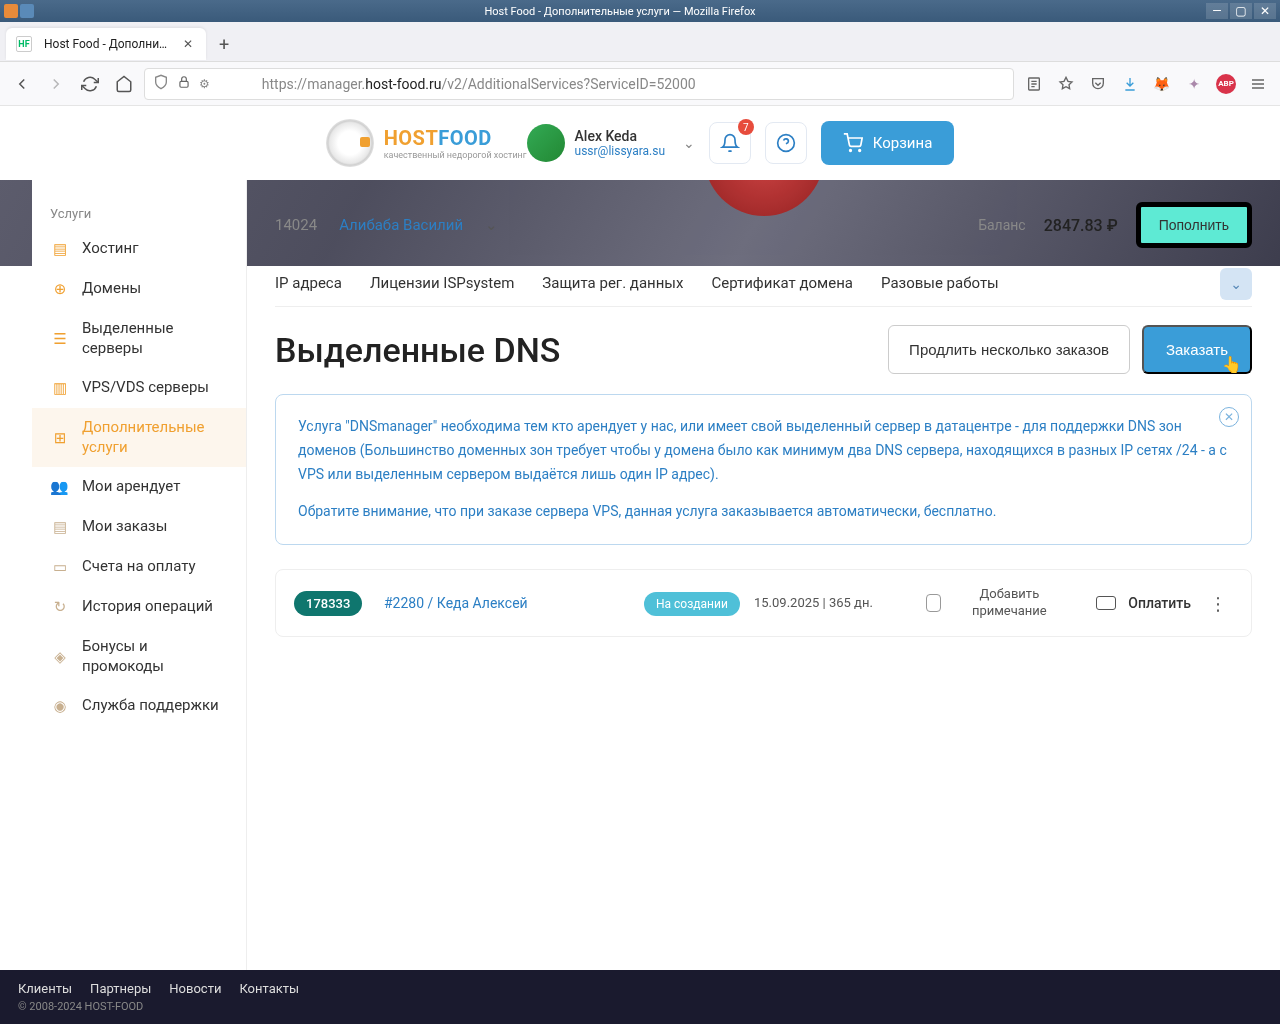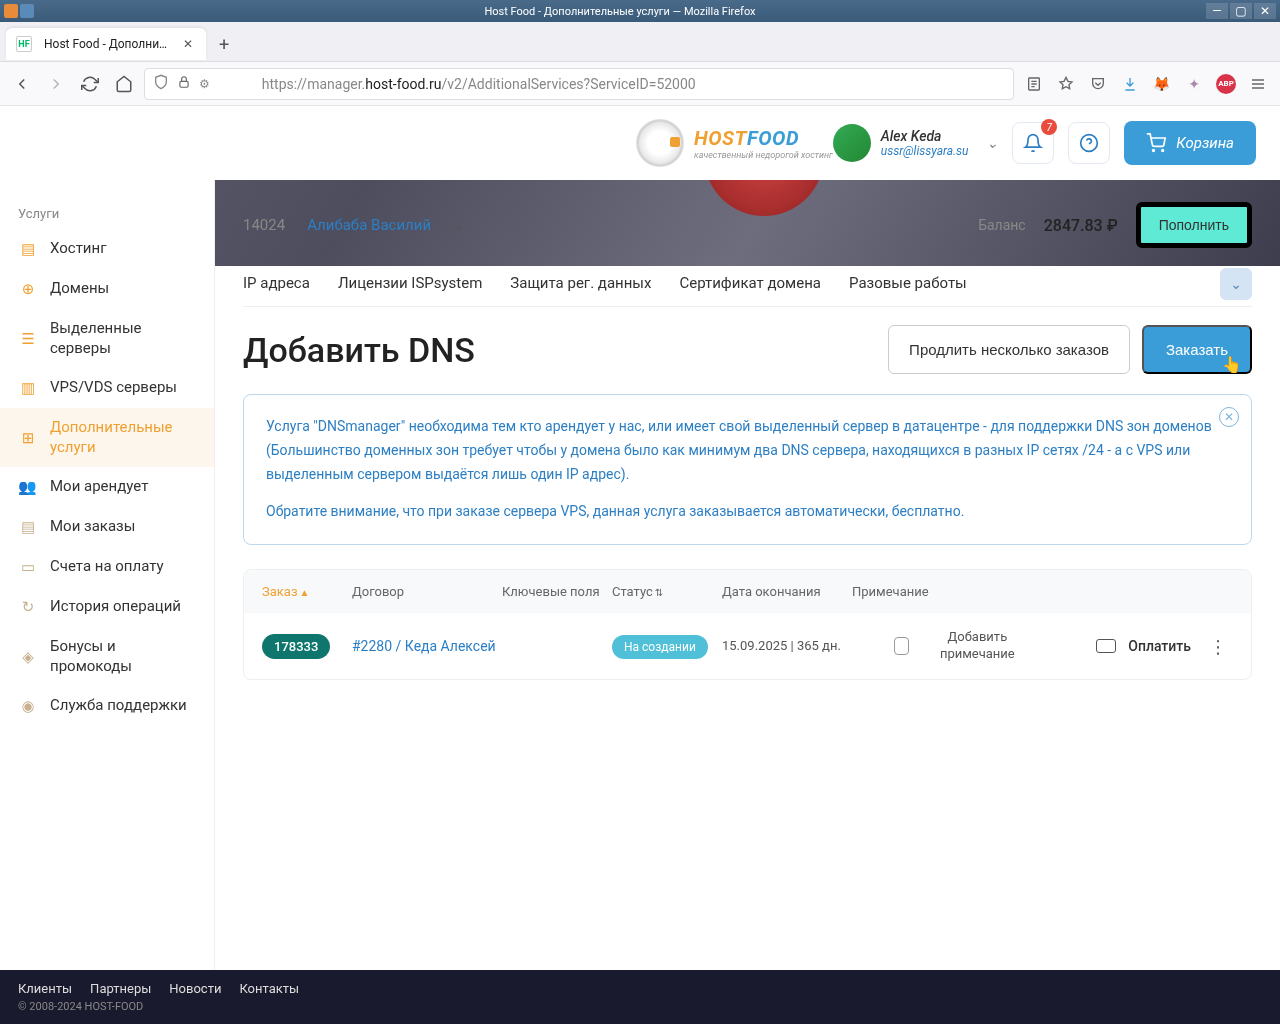--- a/index.html
+++ b/index.html
@@ -32,40 +32,40 @@
 .url-text .dom { color:#222;}
 .right-icons { display:flex; gap:4px; }
 .ri { width:28px;height:28px;display:flex;align-items:center;justify-content:center;}
 .abp { width:20px;height:20px;border-radius:50%;background:#d9334a;color:#fff;font-size:8px;font-weight:bold;display:flex;align-items:center;justify-content:center;}
 
 
 .page-wrap { position: relative; height: calc(1024px - 22px - 40px - 44px); overflow:hidden;}
 .hero-bg { position:absolute; left:0; right:0; top:0; height:160px; background: linear-gradient(120deg,#556,#445 30%,#667 60%,#334); opacity:0.95; z-index:0;}
 .hero-bg::after{content:'';position:absolute;left:55%;top:-10px;width:120px;height:120px;border-radius:50%;background:radial-gradient(circle,#cc3b3b 0,#a02020 70%);}
 
-.header { position: relative; z-index: 1; height: 74px; background: #fff; display: flex; align-items: center; padding: 0 24px; justify-content: flex-end; font-style: italic; }
+.header { position: relative; z-index: 1; height: 74px; background: #fff; display: flex; align-items: center; padding: 0 16px; justify-content: center; }
 .logo { display:flex; align-items:center; gap:10px;}
 .logo-plate { width:48px; height:48px; border-radius:50%; background:radial-gradient(circle,#fff 35%,#e8e8e8 60%,#d0d0d0 65%,#fff 80%); position:relative;}
 .logo-plate::after{content:'';position:absolute;right:4px;top:18px;width:10px;height:10px;background:#f0a030;border-radius:2px;}
 .logo-text { display:flex; flex-direction:column; }
 .logo-text .l1 { font-size:20px; font-weight:700; color:#f0a030; letter-spacing:0.5px;}
 .logo-text .l1 .l2c{color:#3a9dd8;}
 .logo-text .sub { font-size:9px; color:#999;}
 .header-right { display:flex; align-items:center; gap:14px;}
 .user-block { display:flex; align-items:center; gap:10px;}
 .avatar { width:38px;height:38px;border-radius:50%;background:linear-gradient(135deg,#3a5,#283);}
 .user-info { display:flex; flex-direction:column; }
 .user-name { font-size:14px; color:#333; font-weight:500;}
 .user-email { font-size:12px; color:#2c7fc4;}
 .chev { color:#888; margin-left:8px;}
 .hicon { width:42px;height:42px;border:1px solid #e3e9f2;border-radius:8px;display:flex;align-items:center;justify-content:center;color:#2c7fc4;position:relative;}
 .hicon.bell .badge{position:absolute;top:-4px;right:-4px;background:#e74c3c;color:#fff;width:16px;height:16px;border-radius:50%;font-size:10px;display:flex;align-items:center;justify-content:center;}
 .cart-btn { background:#3a9dd8; color:#fff; height:44px; padding:0 22px; border-radius:8px; display:flex; align-items:center; gap:10px; font-size:15px;}
 
-.body-row { display:flex; position:relative; z-index:1; height: calc(100% - 74px - 54px);}
+.body-row { display:flex; position:relative; z-index:1; height: calc(100% - 74px - 54px); margin-left: 32px;}
 .sidebar { width: 214px; background:#fff; padding: 16px 0; }
 .sb-section { font-size:13px; color:#888; padding: 10px 18px 8px;}
 .sb-item { display:flex; align-items:center; gap:12px; padding: 10px 18px; color:#333; font-size:15px;}
 .sb-item.active { color:#f0a030; background:#fdf6ed;}
 .sb-ic { width:20px; height:20px; color:#f0a030; display:flex;align-items:center;justify-content:center;}
 .sb-ic.gray{color:#c8b090;}
 .sb-item .lbl{flex:1; line-height:1.3;}
 
 .main { flex:1; border-left:1px solid #eee; padding: 22px 28px; overflow-y:auto;}
 .topline { display:flex; align-items:center; justify-content:space-between; margin-bottom: 26px;}
@@ -318,43 +318,34 @@
       <div class="tabs-row">
         <span class="tab-lnk">IP адреса</span>
         <span class="tab-lnk">Лицензии ISPsystem</span>
         <span class="tab-lnk">Защита рег. данных</span>
         <span class="tab-lnk">Сертификат домена</span>
         <span class="tab-lnk">Разовые работы</span>
         <div class="tabs-expand">⌄</div>
       </div>
 
       <div class="title-row">
-        <h1 class="page-title">Добавить DNS</h1>
+        <h1 class="page-title">Выделенные DNS</h1>
         <div class="title-actions">
           <button class="btn-outline">Продлить несколько заказов</button>
           <button class="btn-primary"><span>Заказать</span><span class="cursor-hand">👆</span></button>
         </div>
       </div>
 
       <div class="info-box">
         <div class="info-close">✕</div>
         <p>Услуга "DNSmanager" необходима тем кто арендует у нас, или имеет свой выделенный сервер в датацентре - для поддержки DNS зон доменов (Большинство доменных зон требует чтобы у домена было как минимум два DNS сервера, находящихся в разных IP сетях /24 - а с VPS или выделенным сервером выдаётся лишь один IP адрес).</p>
         <p>Обратите внимание, что при заказе сервера VPS, данная услуга заказывается автоматически, бесплатно.</p>
       </div>
 
       <div class="table">
-        <div class="thead">
-          <div class="col-order"><span>Заказ</span><span class="sort-ic">▲</span></div>
-          <div class="col-contract">Договор</div>
-          <div class="col-keys">Ключевые поля</div>
-          <div class="col-status"><span>Статус</span><span class="sort-ic">⇅</span></div>
-          <div class="col-date">Дата окончания</div>
-          <div class="col-note">Примечание</div>
-          <div class="col-pay"></div>
-        </div>
         <div class="trow">
           <div class="col-order"><span class="order-badge">178333</span></div>
           <div class="col-contract"><span class="contract-link">#2280 / Кеда Алексей</span></div>
           <div class="col-keys"></div>
           <div class="col-status"><span class="status-badge">На создании</span></div>
           <div class="col-date"><span class="date-txt">15.09.2025 | 365 дн.</span></div>
           <div class="col-note note-cell">
             <span class="note-ic"></span>
             <span class="note-txt">Добавить примечание</span>
           </div>

